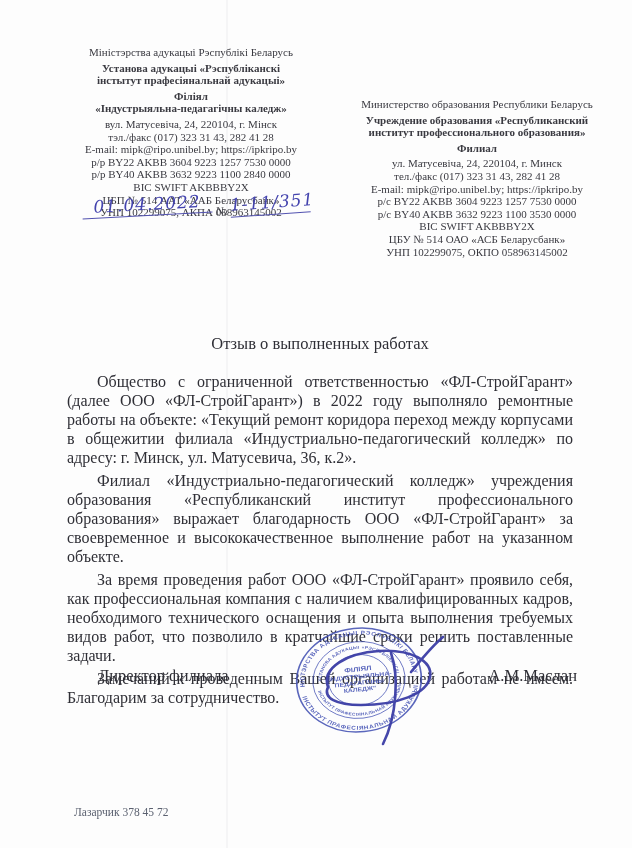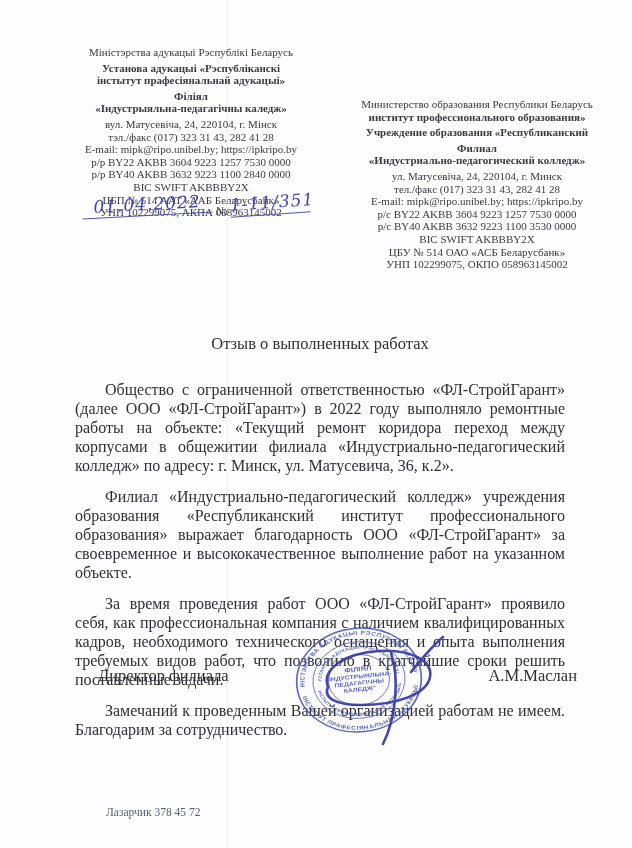--- a/index.html
+++ b/index.html
@@ -48,42 +48,42 @@
   
   .doc-title {
     position:absolute; left:63px; top:334px; width:514px;
     text-align:center; font-size:16.5px; color:#2f2f36;
   }
   
   .body-text {
     position:absolute; left:63px; top:368px; width:514px;
     font-size:16px; line-height:19px; text-align:justify; color:#2f2f36;
   }
-  .body-text p { text-indent:30px; margin:12px; }
+  .body-text p { text-indent:30px; margin:4px; }
   
   .sig-row {
     position:absolute; left:63px; top:666px; width:514px;
     display:flex; justify-content:space-between;
     font-size:16.5px; color:#2f2f36;
   }
   .sig-role { padding-left:35px; }
   
   .stamp {
     position:absolute; left:294px; top:626px; width:130px; height:108px;
     transform:rotate(-6deg); opacity:0.88; pointer-events:none;
   }
   .stamp svg { width:100%; height:100%; }
   .sig-scribble {
     position:absolute; left:303px; top:632px; width:152px; height:120px;
     pointer-events:none;
   }
   
   .footer-contact {
     position:absolute; left:74px; top:806px;
-    font-size:11.5px; color:#5b6170;margin-left:32px;
+    font-size:11.5px; color:#5b6170;
   }
 </style>
 </head>
 <body>
 
 <div class="page">
   <div class="scan-streak"></div>
 
   <div class="lh-col lh-left">
     <div>Міністэрства адукацыі Рэспублікі Беларусь</div>
@@ -96,24 +96,23 @@
     <div><span>E-mail: </span><span class="lh-link">mipk@ripo.unibel.by</span><span>; https://ipkripo.by</span></div>
     <div>р/р BY22 AKBB 3604 9223 1257 7530 0000</div>
     <div>р/р BY40 AKBB 3632 9223 1100 2840 0000</div>
     <div>BIC SWIFT AKBBBY2X</div>
     <div>ЦБП № 514 ААТ «ААБ Беларусбанк»</div>
     <div>УНП 102299075, АКПА 058963145002</div>
   </div>
 
   <div class="lh-col lh-right">
     <div>Министерство образования Республики Беларусь</div>
+    <div class="lh-bold lh-gap">Учреждение образования «Республиканский</div>
     <div class="lh-bold">институт профессионального образования»</div>
-    <div class="lh-bold lh-gap">Учреждение образования «Республиканский</div>
     <div class="lh-bold lh-gap">Филиал</div>
-    <div class="lh-bold">«Индустриально-педагогический колледж»</div>
     <div class="lh-gap">ул. Матусевіча, 24, 220104, г. Минск</div>
     <div>тел./факс (017) 323 31 43, 282 41 28</div>
     <div><span>E-mail: </span><span class="lh-link">mipk@ripo.unibel.by</span><span>; https://ipkripo.by</span></div>
     <div>р/с BY22 AKBB 3604 9223 1257 7530 0000</div>
     <div>р/с BY40 AKBB 3632 9223 1100 3530 0000</div>
     <div>BIC SWIFT AKBBBY2X</div>
     <div>ЦБУ № 514 ОАО «АСБ Беларусбанк»</div>
     <div>УНП 102299075, ОКПО 058963145002</div>
   </div>
 

